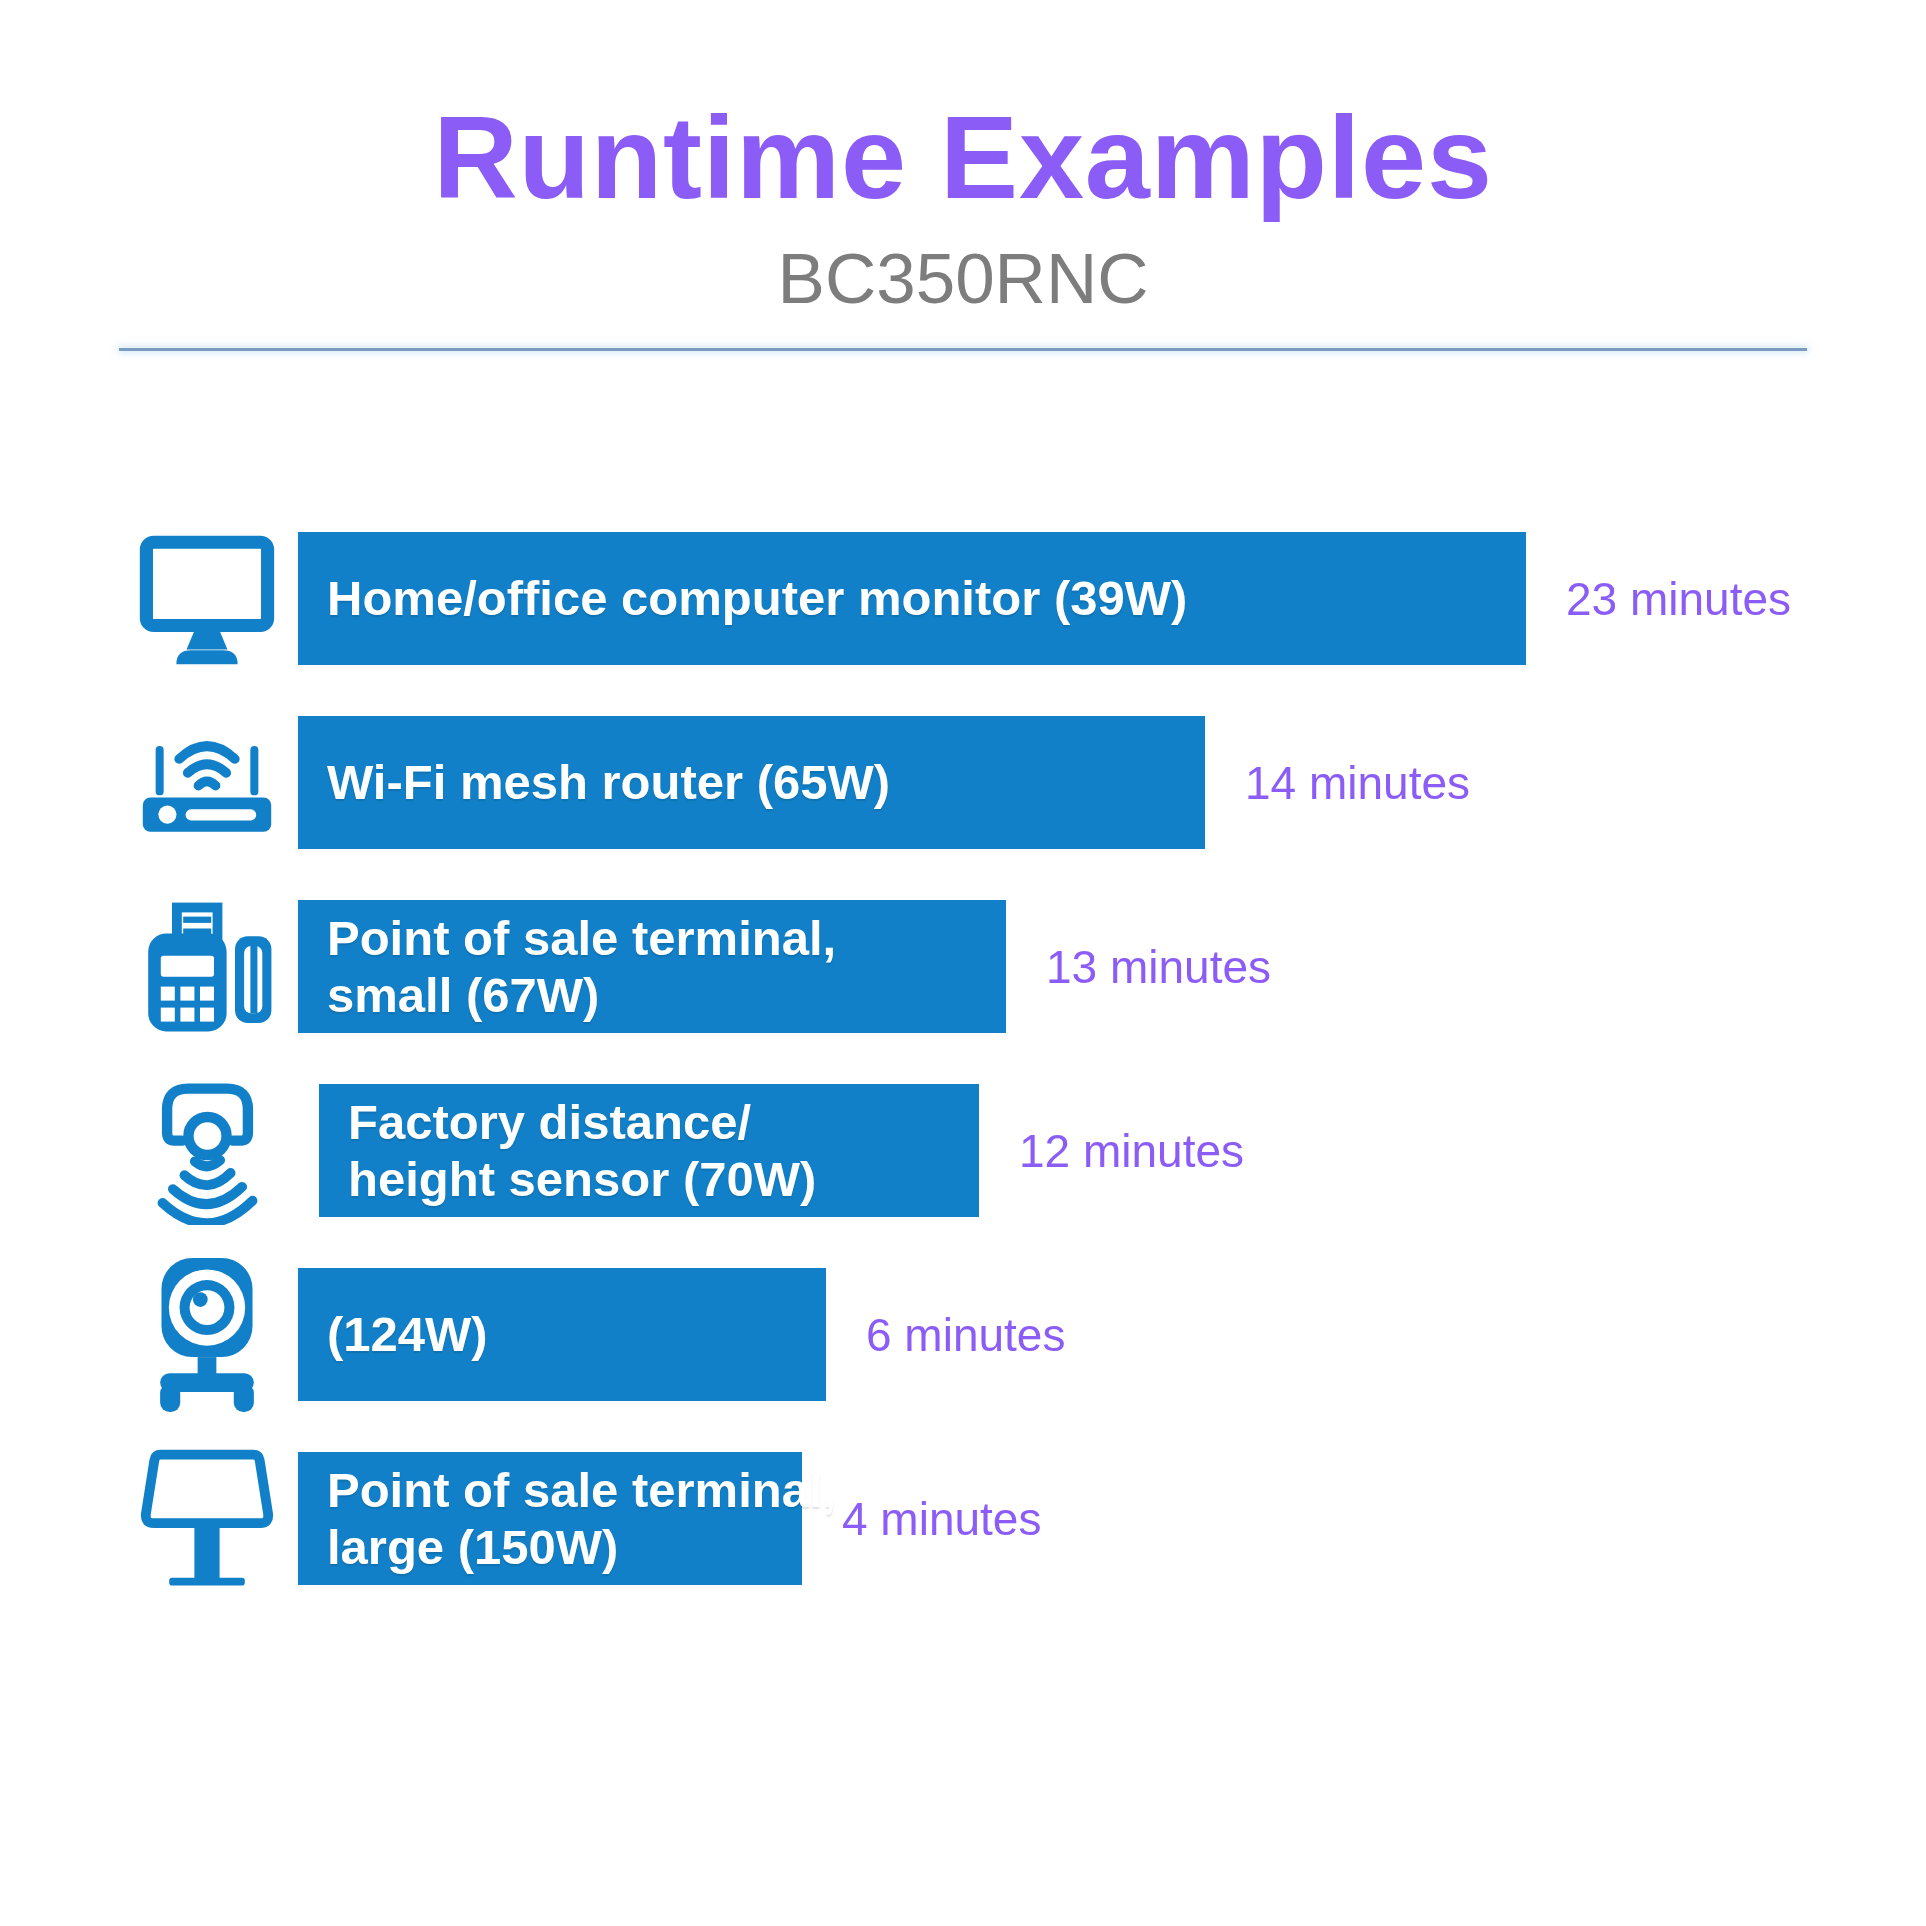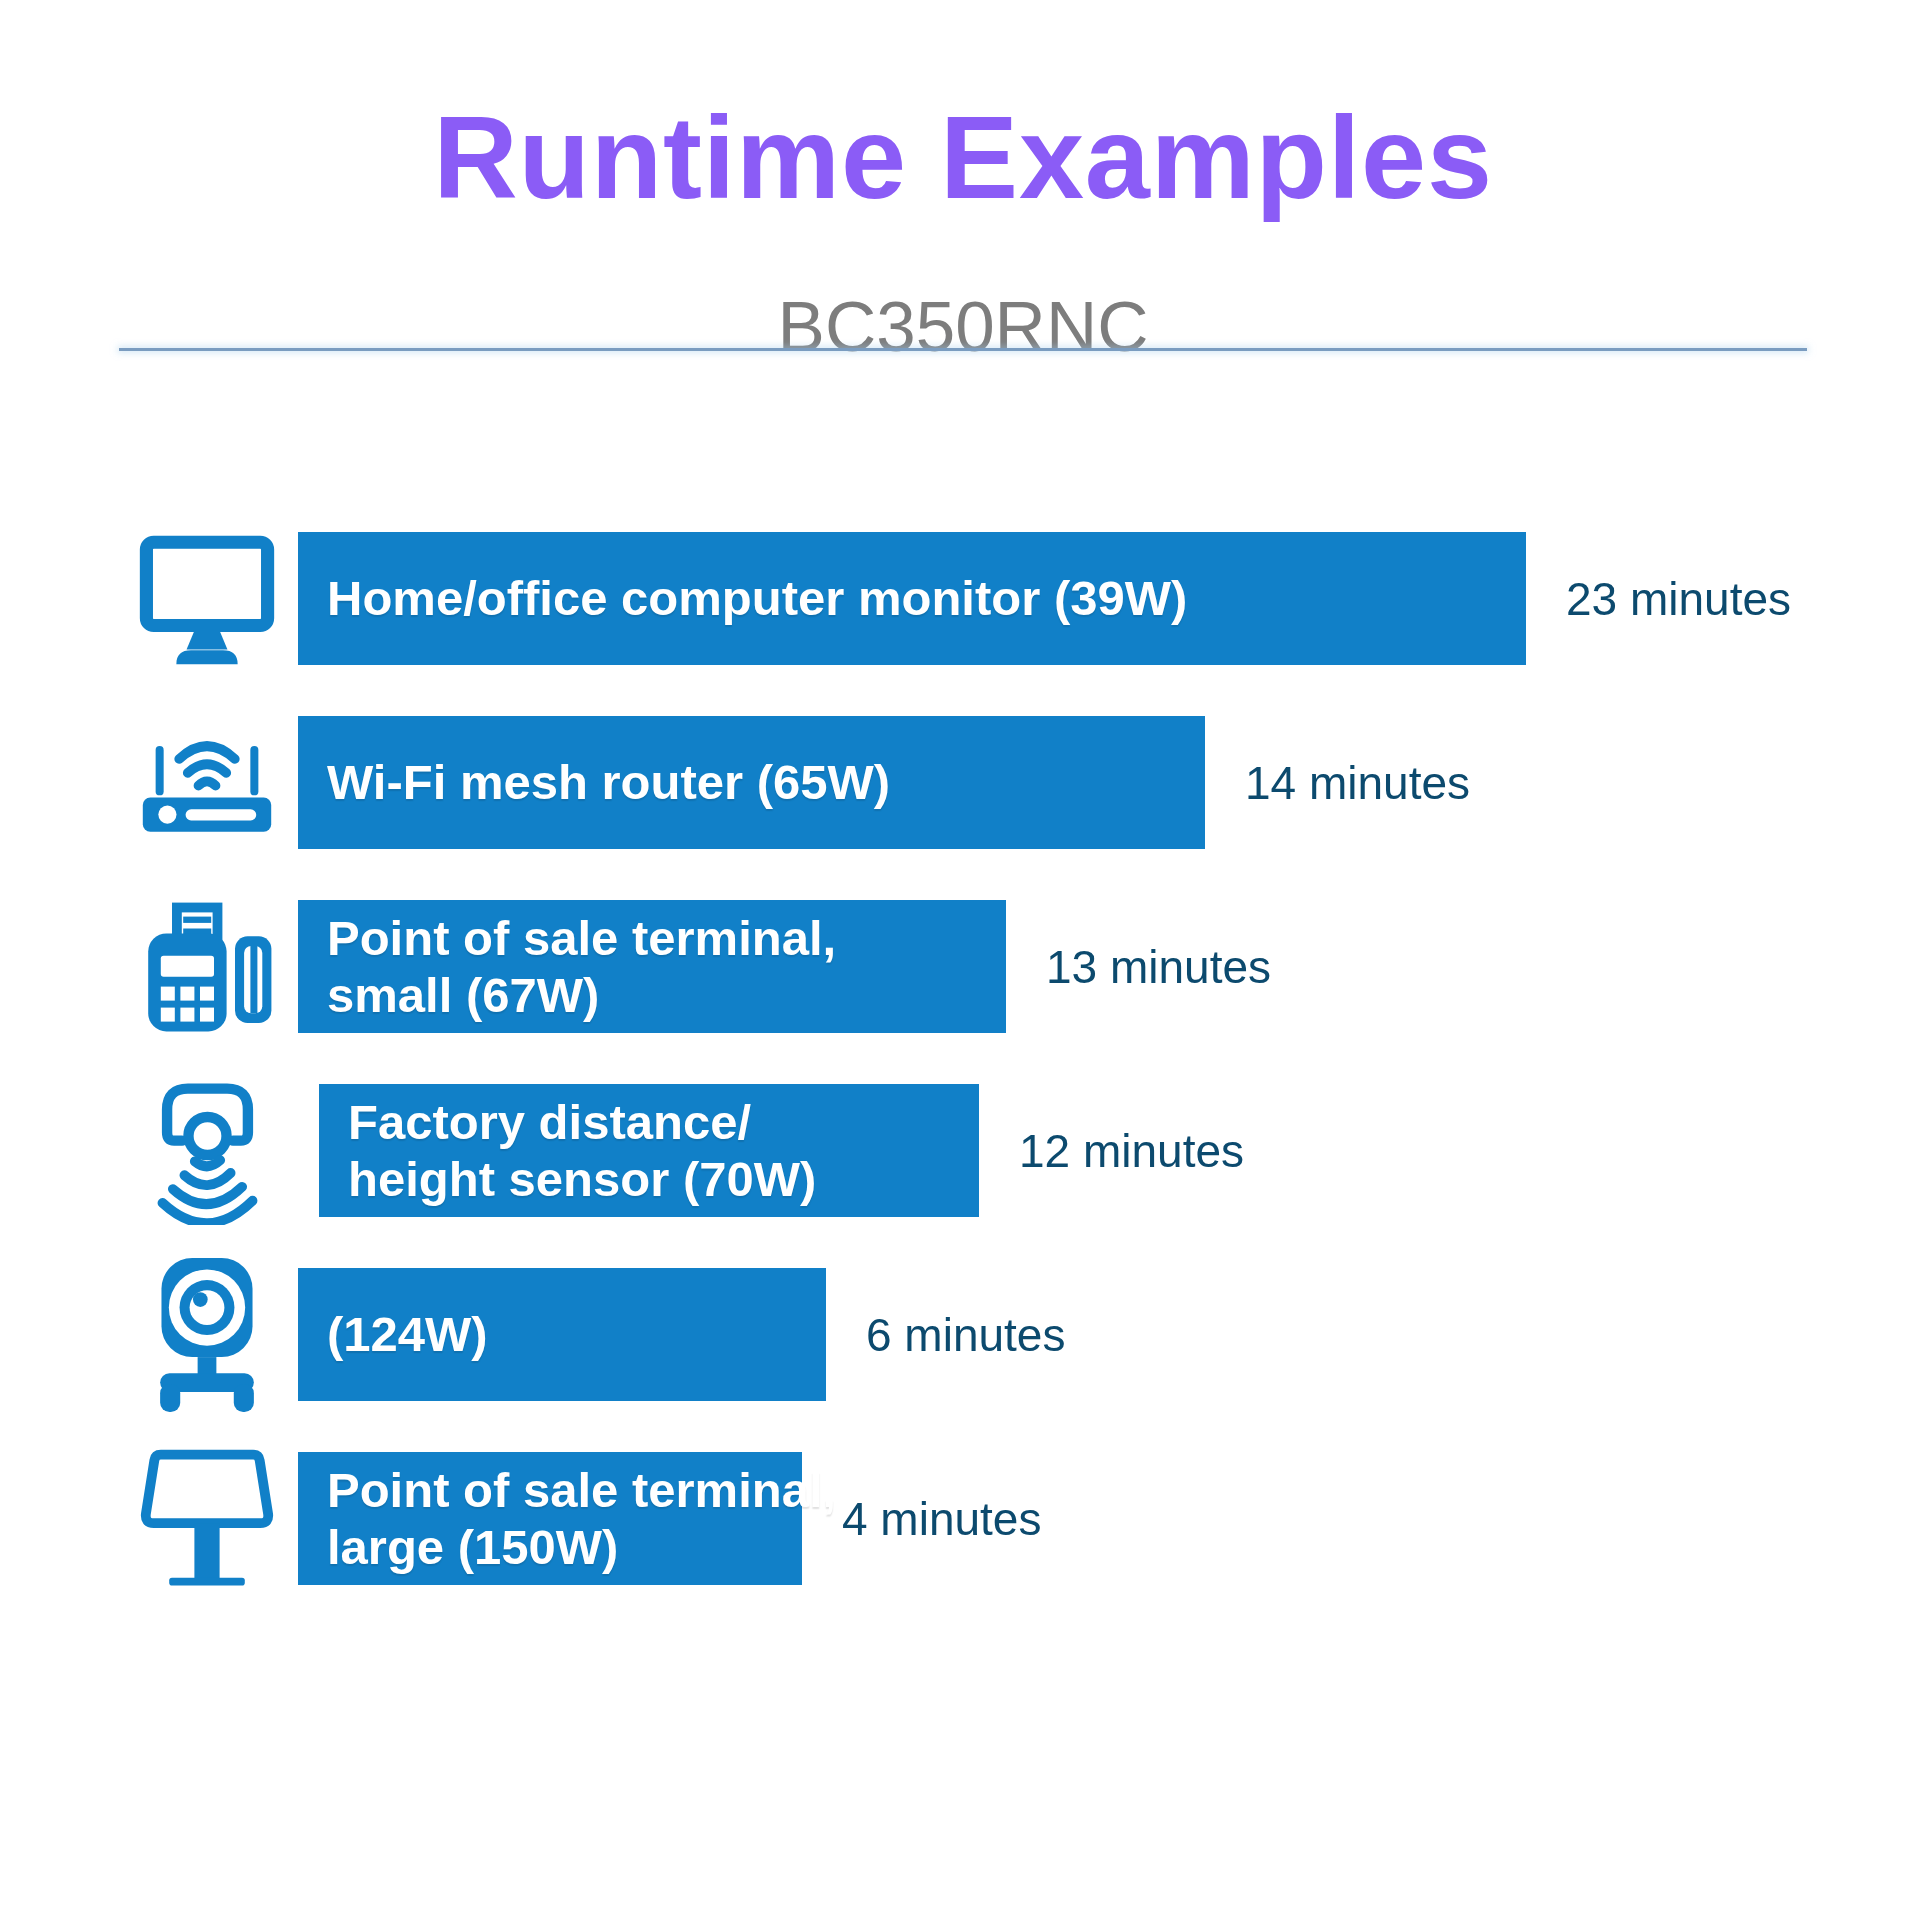--- a/index.html
+++ b/index.html
@@ -22,21 +22,20 @@
     line-height: 1.1;
   }
   .page-subtitle {
     position: absolute;
     top: 243px; left: 0; right: 0;
     text-align: center;
     font-size: 71px;
     font-weight: 400;
     color: #7D7D7D;
     line-height: 1.0;
-    margin-top: 48px;
   }
   .divider {
     position: absolute;
     top: 348px; left: 119px; right: 119px;
     height: 0;
     border-top: 3.1px solid #7A9CC0;
     box-shadow: 0 0 7.7px 1.5px rgba(165, 205, 235, 0.55);
   }
   .chart {
     position: absolute;
@@ -73,21 +72,21 @@
     line-height: 1.16;
     white-space: nowrap;
     text-shadow: 0 1.5px 1.5px rgba(0,0,0,0.12);
   }
   .bar-line:empty { display: none; }
   .minutes {
     align-self: center;
     margin-left: 40px;
     font-size: 46px;
     font-weight: 400;
-    color: #0c4a6e;
+    color: #8b5cf6;
     white-space: nowrap;
   }
 </style>
 </head>
 <body>
 
 <div class="page">
   <div class="page-title">Runtime Examples</div>
   <div class="page-subtitle">BC350RNC</div>
   <div class="divider"></div>

